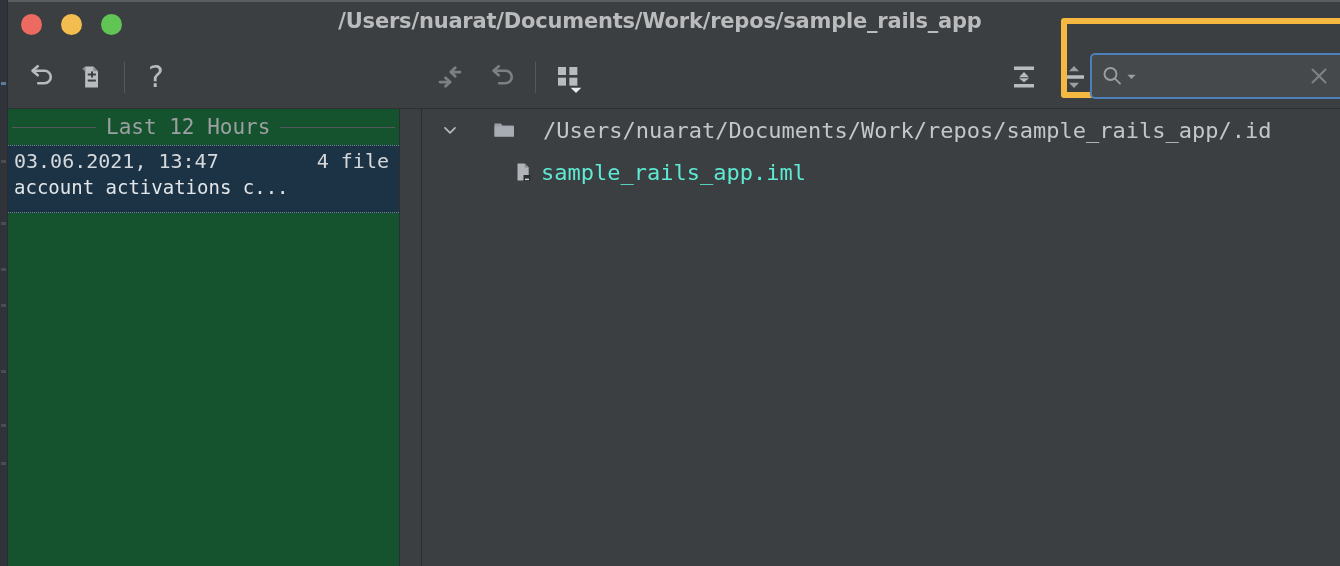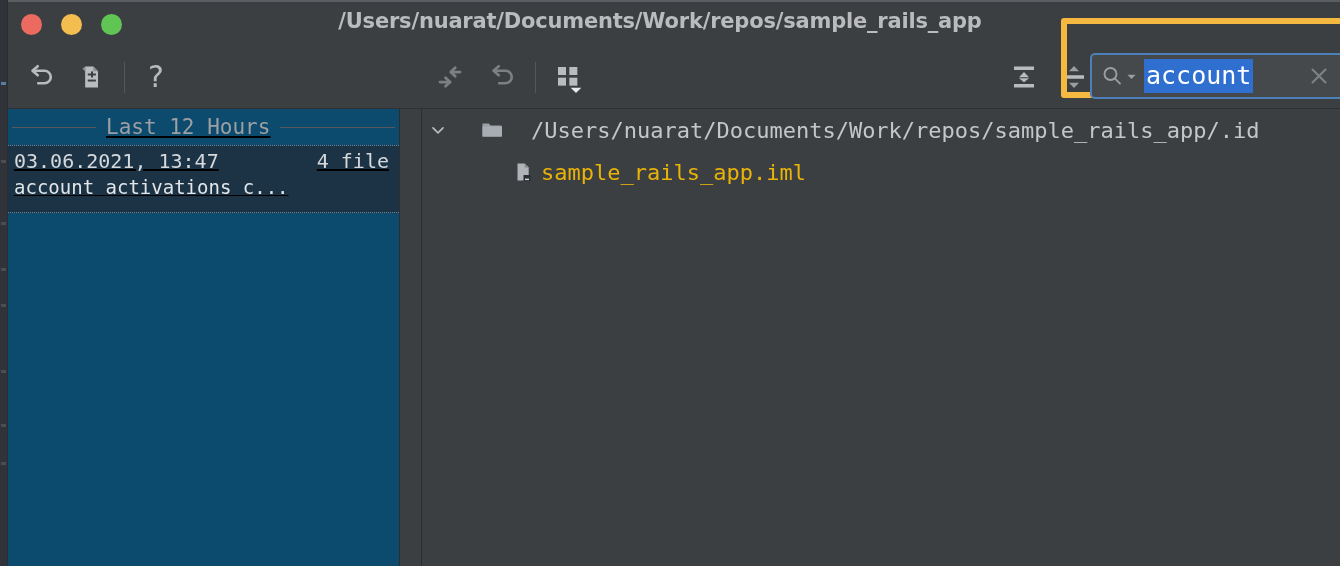--- a/index.html
+++ b/index.html
@@ -134,24 +134,23 @@
     background: #3c3f41;
   }
 
   
   #left-panel {
     position: absolute;
     left: 0;
     top: 0;
     width: 392px;
     bottom: 0;
-    background: #0c4a6e;
+    background: #14532d;
     border-right: 1px solid #2b2e30;
     box-sizing: border-box;
-    text-decoration: underline;
   }
   .group-header {
     position: relative;
     height: 36px;
     display: flex;
     align-items: center;
     gap: 10px;
     padding: 0 4px;
   }
   .group-header .rule {
@@ -218,36 +217,36 @@
     overflow: hidden;
   }
   .tree-row {
     display: flex;
     align-items: center;
     height: 42px;
     white-space: nowrap;
     font-family: "DejaVu Sans Mono", monospace;
     font-size: 22px;
   }
-  .tree-row.level0 { padding-left: 0; gap: 22px; }
+  .tree-row.level0 { padding-left: 12px; gap: 22px; }
   .tree-row.level1 { padding-left: 84px; }
   .tree-chevron {
     width: 30px;
     display: flex;
     align-items: center;
     justify-content: center;
   }
   .tree-icon {
     width: 34px;
     display: flex;
     align-items: center;
     justify-content: center;
   }
   .tree-label { color: #c4c7ca; }
-  .tree-label.file { color: #eab308; }
+  .tree-label.file { color: #5eead4; }
 
   
   #search-wrap {
     position: absolute;
     left: 1090px;
     top: 53px;
     width: 258px;
     height: 46px;
     background: #45494b;
     border: 2px solid #4d7fb8;
@@ -450,21 +449,20 @@
   <div id="search-wrap">
     <span id="search-icon-box">
       <svg width="24" height="24" viewBox="0 0 24 24">
         <circle cx="10.5" cy="10" r="6" fill="none" stroke="#9b9ea1" stroke-width="1.9"></circle>
         <path d="M15 14.6 L20 19.6" stroke="#9b9ea1" stroke-width="1.9" stroke-linecap="round"></path>
       </svg>
       <svg width="11" height="11" viewBox="0 0 12 12">
         <path d="M1.5 4 L6 8.6 L10.5 4 Z" fill="#9b9ea1"></path>
       </svg>
     </span>
-    <span id="search-value" title="Search">account</span>
     <span id="search-clear">
       <svg width="26" height="26" viewBox="0 0 24 24">
         <path d="M6 6 L18 18 M18 6 L6 18" stroke="#7f8285" stroke-width="1.9" stroke-linecap="round"></path>
       </svg>
     </span>
   </div>
 
   <div id="annotation-box"></div>
 
 </div>

